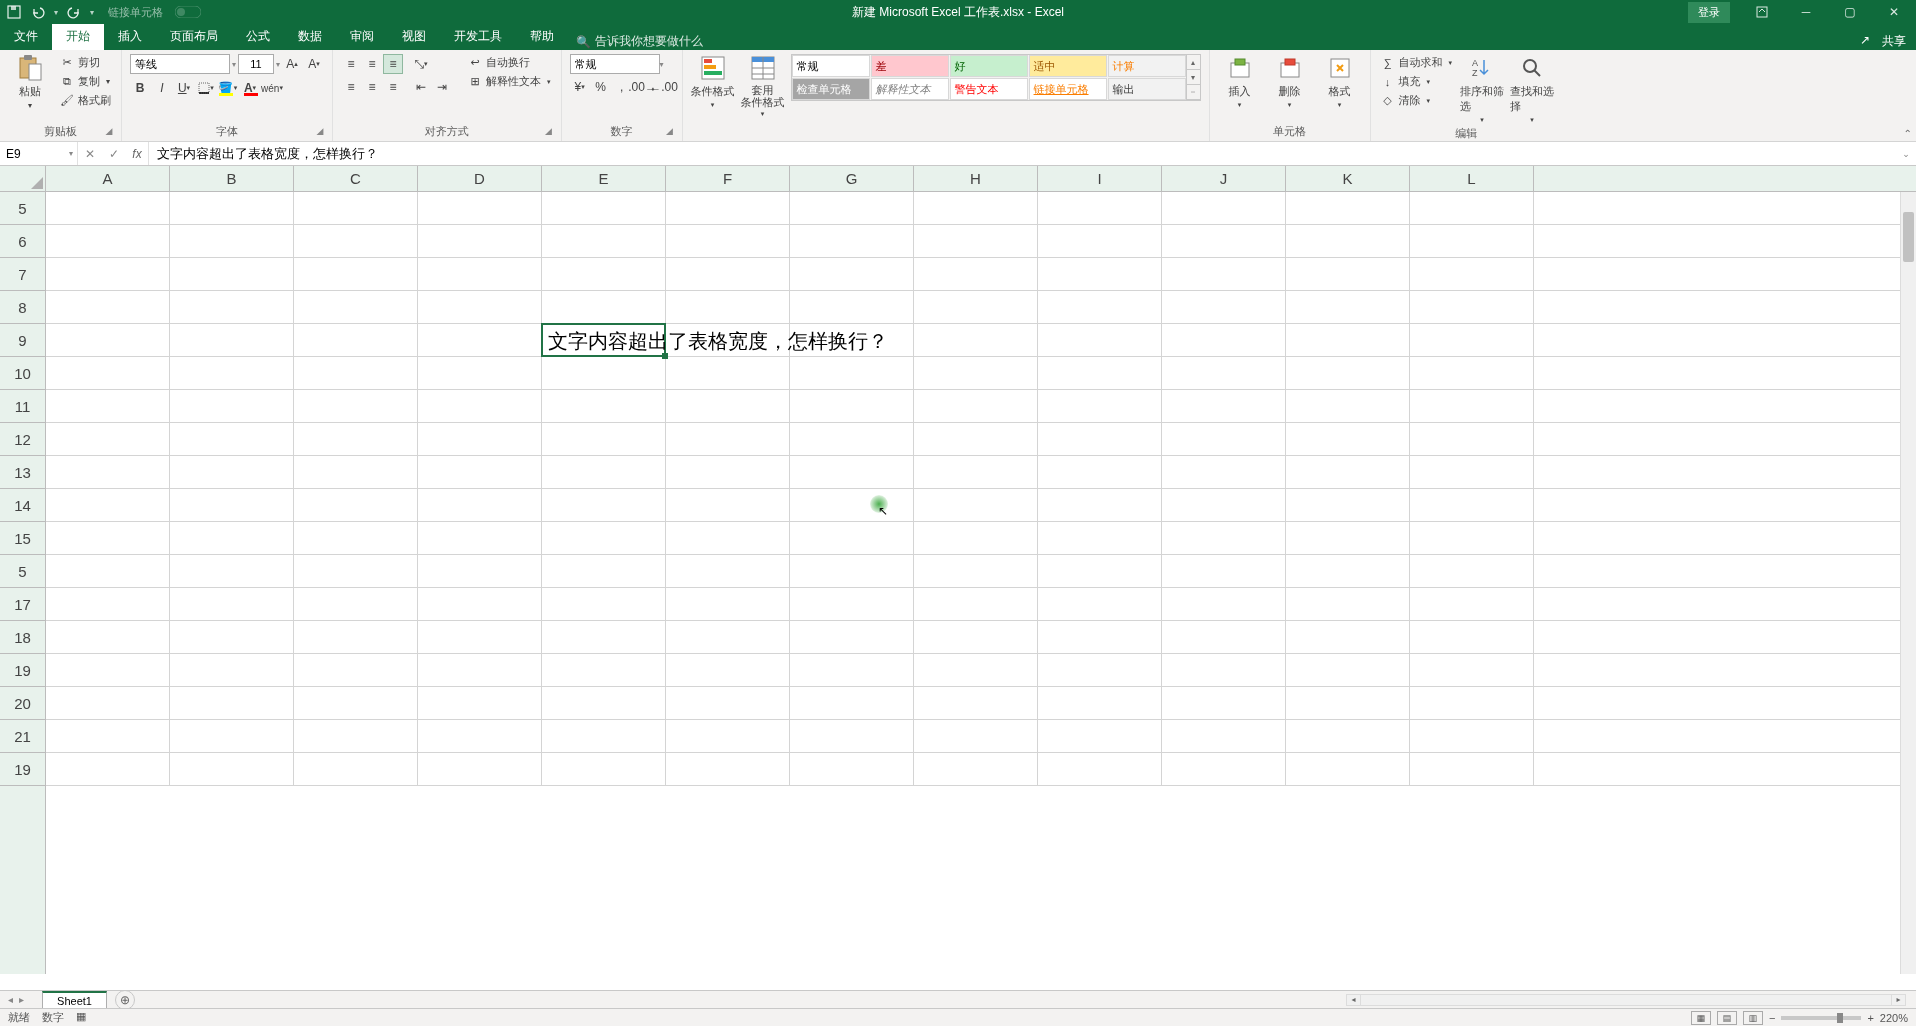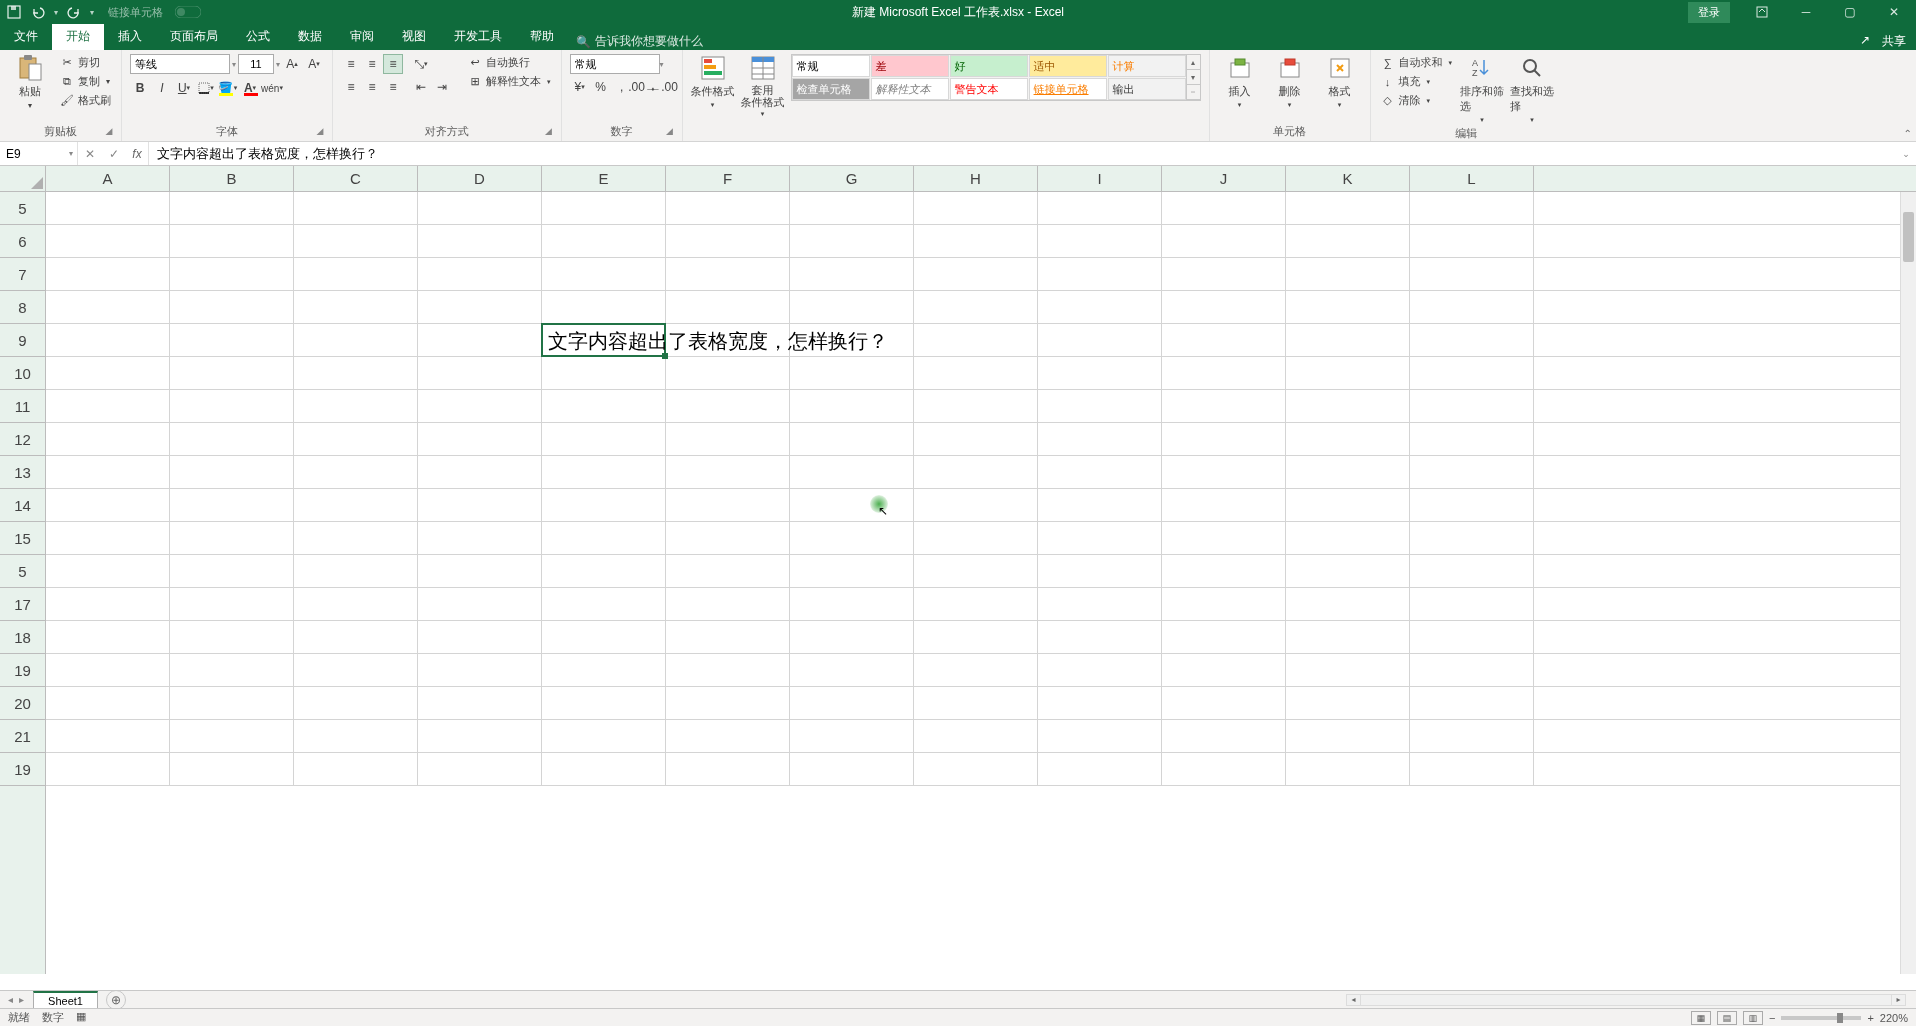--- a/index.html
+++ b/index.html
@@ -84,21 +84,21 @@
 .vthumb { position: absolute; left: 2px; right: 2px; top: 20px; height: 50px; background: #c1c1c1; border-radius: 2px; }
 
 
 .cursor-dot { position: absolute; width: 18px; height: 18px; border-radius: 50%; background: radial-gradient(circle,#4caf50 0%,rgba(76,175,80,.3) 60%,transparent 80%); pointer-events: none; }
 .cursor-arrow { position: absolute; font-size: 12px; pointer-events: none; }
 
 
 .sheet-bar { position: absolute; bottom: 18px; left: 0; right: 0; height: 18px; background: #f3f2f1; border-top: 1px solid #c8c8c8; display: flex; align-items: center; }
 .sheet-nav { display: flex; gap: 6px; padding: 0 8px; color: #888; font-size: 10px; }
 .sheet-nav span { cursor: pointer; }
-.sheet-tab { background: #fff; border: 1px solid #aeaeae; border-bottom: none; padding: 2px 14px; font-size: 11px; margin-left: 1px; cursor: pointer; border-top: 2px solid #217346; }
+.sheet-tab { background: #fff; border: 1px solid #aeaeae; border-bottom: none; padding: 2px 14px; font-size: 11px; margin-left: 10px; cursor: pointer; border-top: 2px solid #217346; }
 .sheet-add { width: 20px; height: 20px; border: 1px solid #c8c8c8; border-radius: 50%; display: flex; align-items: center; justify-content: center; margin-left: 8px; font-size: 12px; color: #666; cursor: pointer; }
 .hscroll-track { flex: 1; margin: 0 10px; height: 12px; background: #f0f0f0; border: 1px solid #dcdcdc; position: relative; }
 .hscroll-track .lbtn, .hscroll-track .rbtn { position: absolute; top: 0; width: 14px; height: 100%; display: flex; align-items: center; justify-content: center; font-size: 8px; color: #666; cursor: pointer; }
 .hscroll-track .lbtn { left: 0; border-right: 1px solid #dcdcdc; }
 .hscroll-track .rbtn { right: 0; border-left: 1px solid #dcdcdc; }
 
 
 .status-bar { position: absolute; bottom: 0; left: 0; right: 0; height: 18px; background: #f3f2f1; border-top: 1px solid #c8c8c8; display: flex; align-items: center; font-size: 11px; color: #555; padding: 0 8px; }
 .status-left { display: flex; gap: 12px; }
 .status-right { margin-left: auto; display: flex; align-items: center; gap: 6px; }

